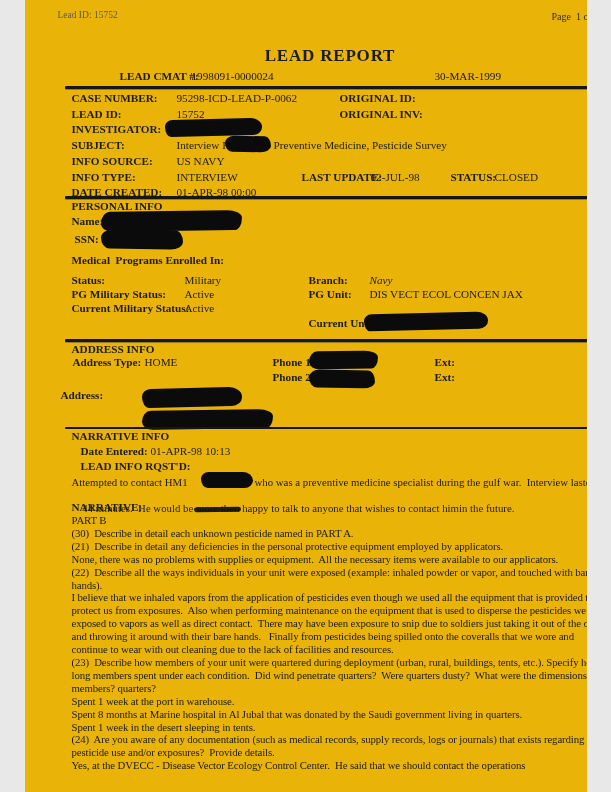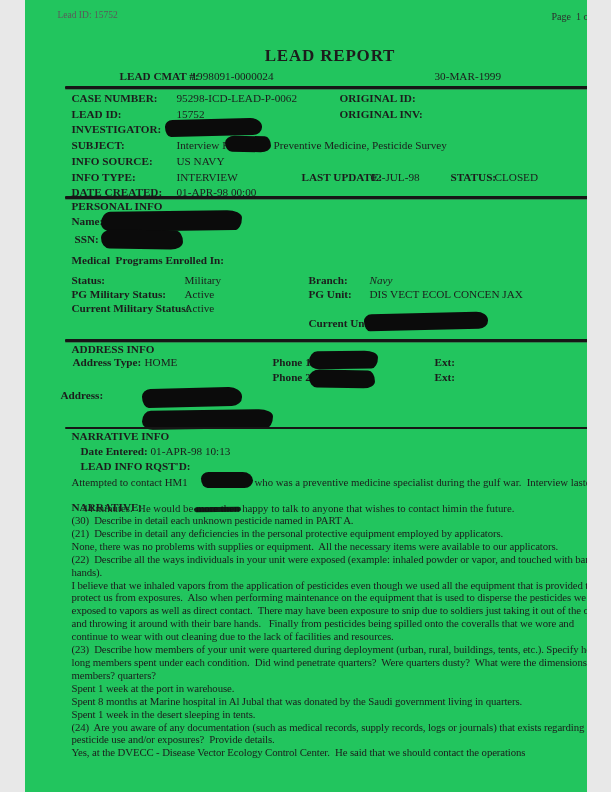--- a/index.html
+++ b/index.html
@@ -1,17 +1,17 @@
 <!DOCTYPE html>
 <html><head>
 <meta charset="utf-8">
 <style>
   html,body{margin:0;padding:0;background:#e8e8e8;}
   #page{
-    position:relative;width:562px;height:792px;background:#22c55e;
+    position:relative;width:562px;height:792px;background:#eab308;
     font-family:"Liberation Serif","DejaVu Serif",serif;color:#1c1c1c;
     overflow:hidden;margin:0 auto;
   }
   .abs{position:absolute;white-space:pre;}
   .b{font-weight:700;}
   .fs11{font-size:11.2px;}
   .row span{position:absolute;top:0;white-space:pre;}
   .row{position:absolute;left:0;width:611px;height:15px;font-size:11.2px;}
   .hr{position:absolute;background:#161616;border-radius:1px;}
   .hr.thick{height:3px;box-shadow:0 1px 0 rgba(60,60,60,.45);}
@@ -145,20 +145,21 @@
     <span style="left:47px;">Attempted to contact HM1</span>
     <span style="left:230px;">who was a preventive medicine specialist during the gulf war.  Interview lasted</span>
   </div>
   <div class="inline-redact" style="left:176px;top:472px;width:52px;height:16px;"></div>
   <div class="abs" style="left:47px;top:490px;font-size:10.8px;">
     <span>44 minutes.  He would be </span><span class="struck">more then</span><span> happy to talk to anyone that wishes to contact himin the future.</span>
   </div>
   <div class="abs b fs11" style="left:47px;top:501px;">NARRATIVE:</div>
 
   <div id="narr-lines">
+    <div>PART B</div>
     <div>(30)  Describe in detail each unknown pesticide named in PART A.</div>
     <div>(21)  Describe in detail any deficiencies in the personal protective equipment employed by applicators.</div>
     <div>None, there was no problems with supplies or equipment.  All the necessary items were available to our applicators.</div>
     <div>(22)  Describe all the ways individuals in your unit were exposed (example: inhaled powder or vapor, and touched with bare hands).</div>
     <div>I believe that we inhaled vapors from the application of pesticides even though we used all the equipment that is provided to protect us from exposures.  Also when performing maintenance on the equipment that is used to disperse the pesticides we are exposed to vapors as well as direct contact.  There may have been exposure to snip due to soldiers just taking it out of the can and throwing it around with their bare hands.   Finally from pesticides being spilled onto the coveralls that we wore and continue to wear with out cleaning due to the lack of facilities and resources.</div>
     <div>(23)  Describe how members of your unit were quartered during deployment (urban, rural, buildings, tents, etc.). Specify how long members spent under each condition.  Did wind penetrate quarters?  Were quarters dusty?  What were the dimensions of members? quarters?</div>
     <div>Spent 1 week at the port in warehouse.</div>
     <div>Spent 8 months at Marine hospital in Al Jubal that was donated by the Saudi government living in quarters.</div>
     <div>Spent 1 week in the desert sleeping in tents.</div>
     <div>(24)  Are you aware of any documentation (such as medical records, supply records, logs or journals) that exists regarding pesticide use and/or exposures?  Provide details.</div>

